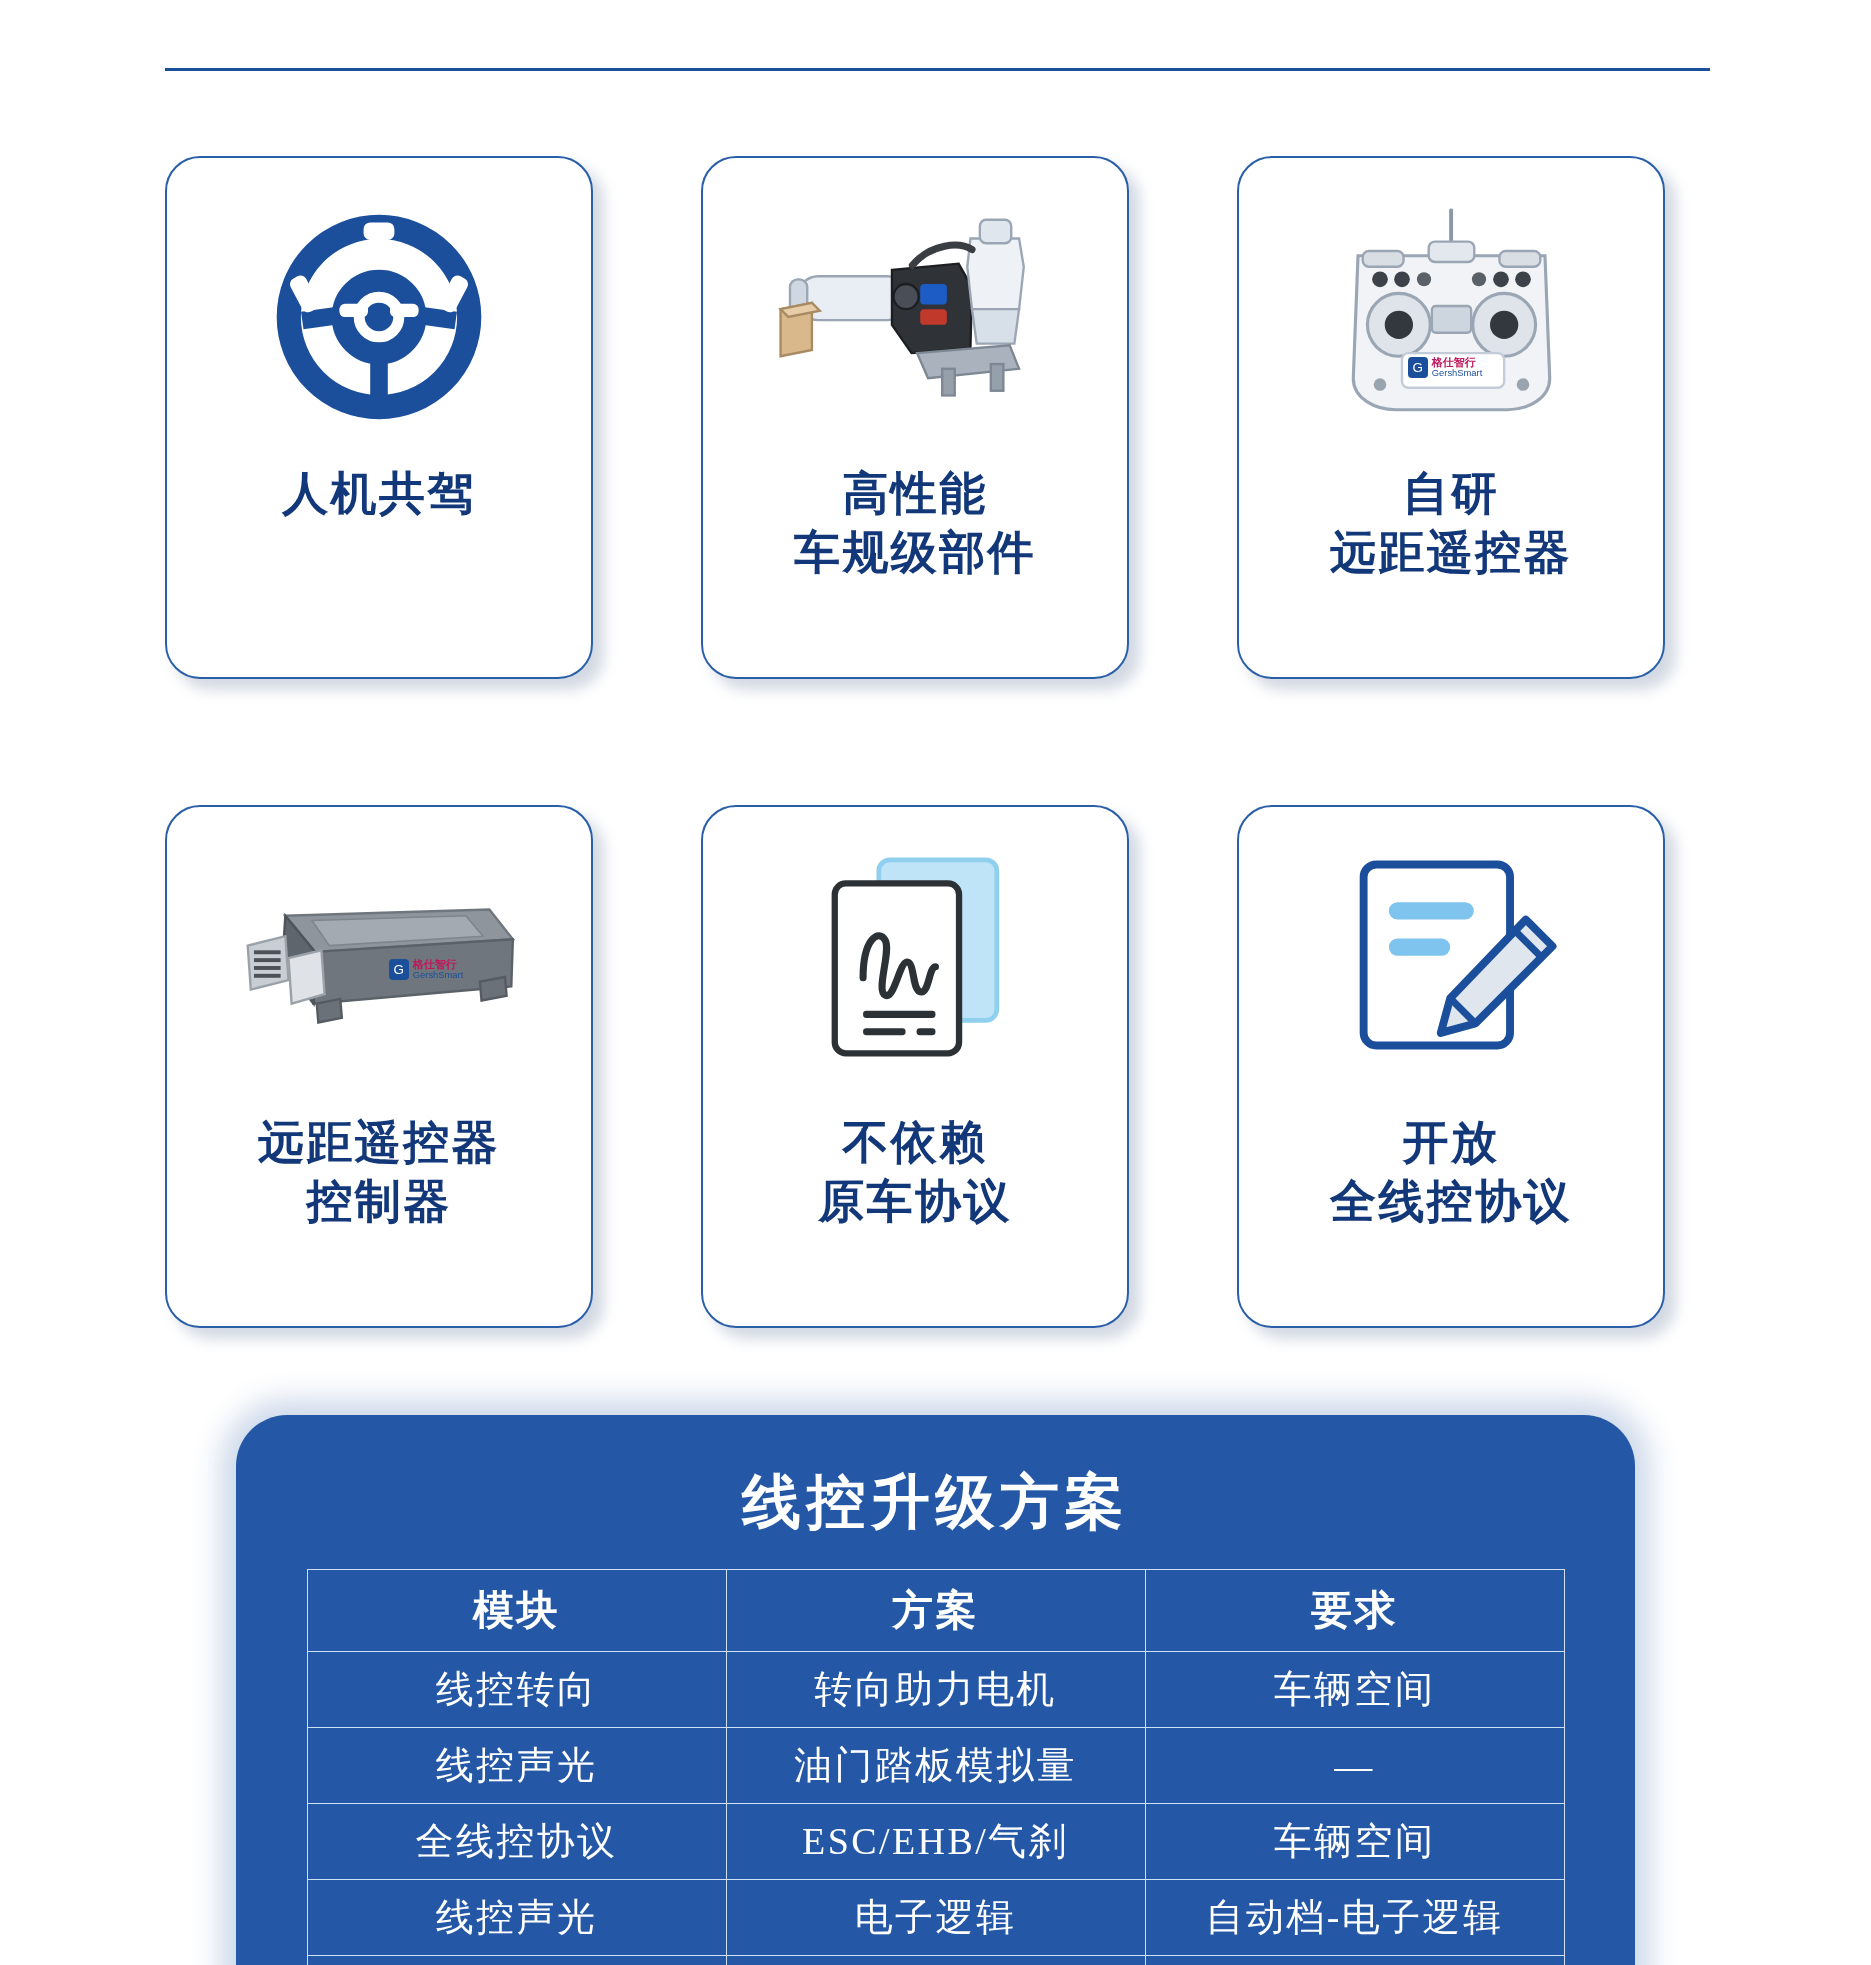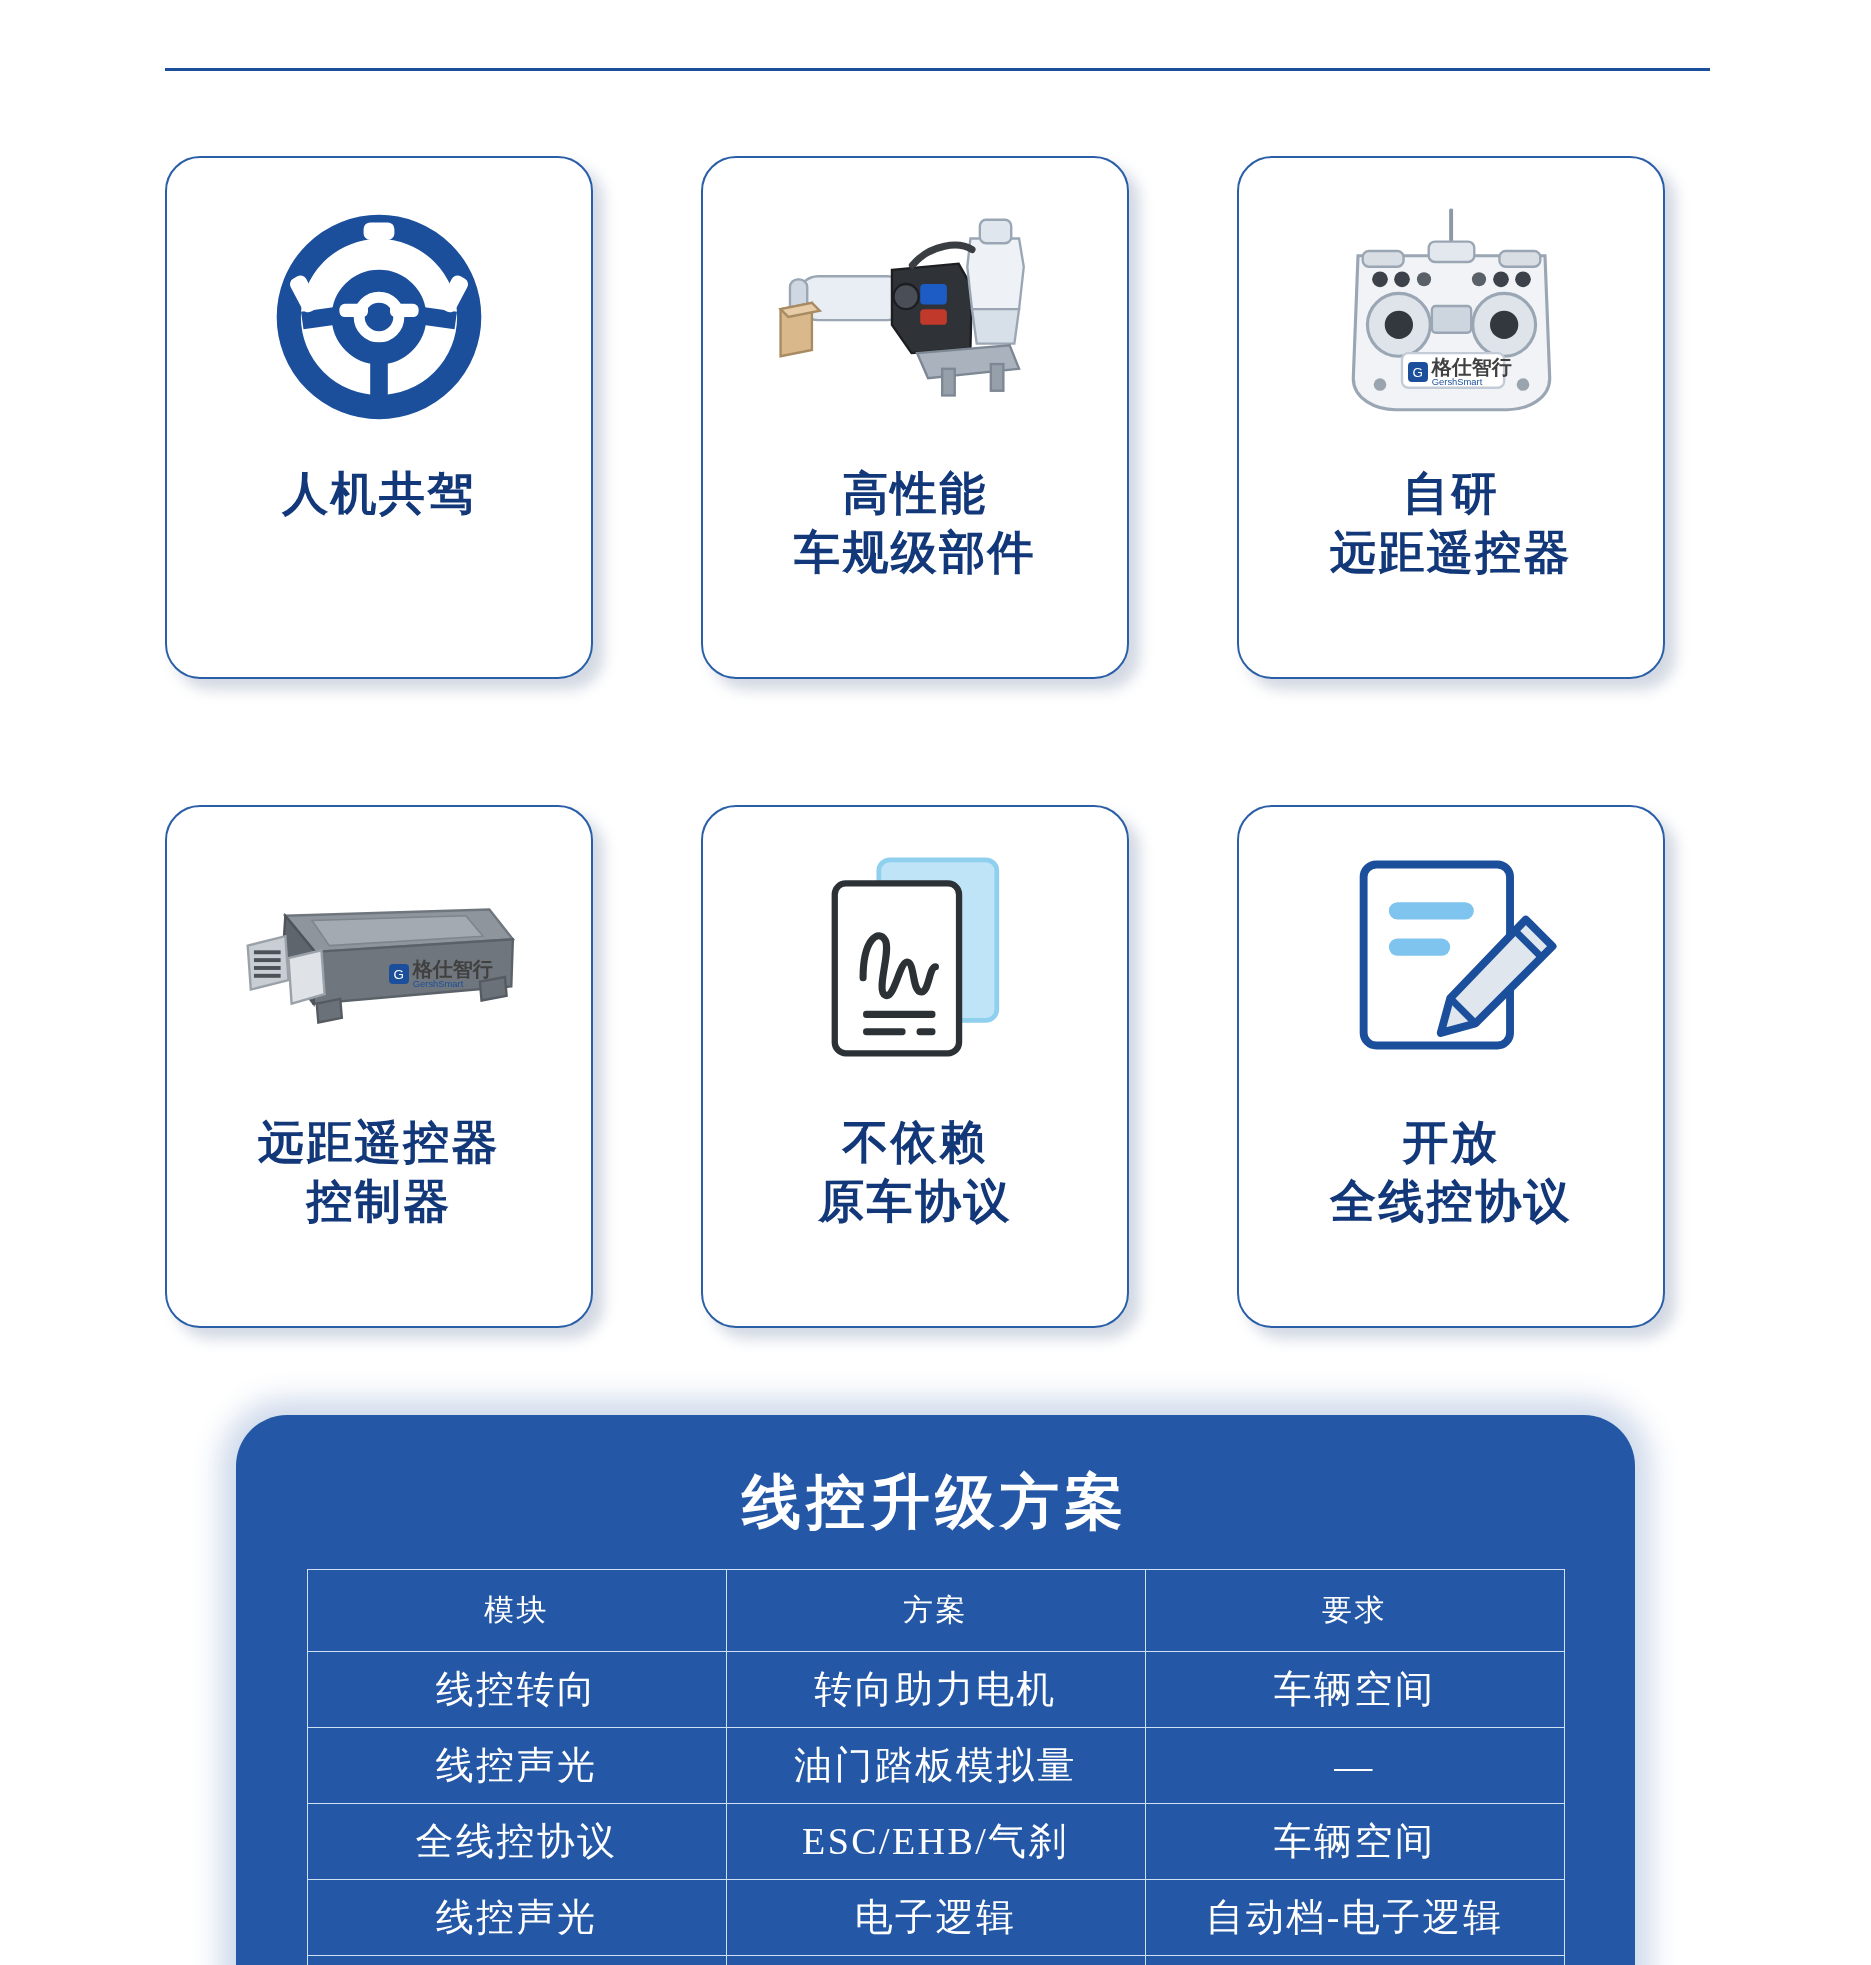--- a/index.html
+++ b/index.html
@@ -92,22 +92,22 @@
   .logo-mark {
     width: 20.4px; height: 20.4px;
     border-radius: 3.9px;
     background: #1b4f9c;
     color: #fff;
     font-size: 13.4px;
     font-family: "Liberation Sans", sans-serif;
     display: flex; align-items: center; justify-content: center;
   }
   .logo-cn {
-    color: #404040;
-    font-size: 20px;
+    color: #be185d;
+    font-size: 11px;
     font-weight: 700;
     font-family: "Liberation Sans", sans-serif;
     line-height: 1;
   }
   .logo-en {
     color: #1b4f9c;
     font-size: 9.4px;
     font-family: "Liberation Sans", sans-serif;
     line-height: 1;
   }
@@ -142,22 +142,22 @@
     border: 1.6px solid #cfe0f2;
     color: #ffffff;
     text-align: center;
     font-family: "Liberation Serif", "DejaVu Serif", serif;
     font-size: 38px;
     height: 73px;
     letter-spacing: 2.4px;
     font-weight: 400;
   }
   table.spec th {
-    font-weight: 400;
-    font-size: 30px;
+    font-weight: 700;
+    font-size: 41px;
     height: 79px;
   }
 </style>
 </head>
 <body>
 
 <div class="page">
 
   <div class="top-rule"></div>
 

